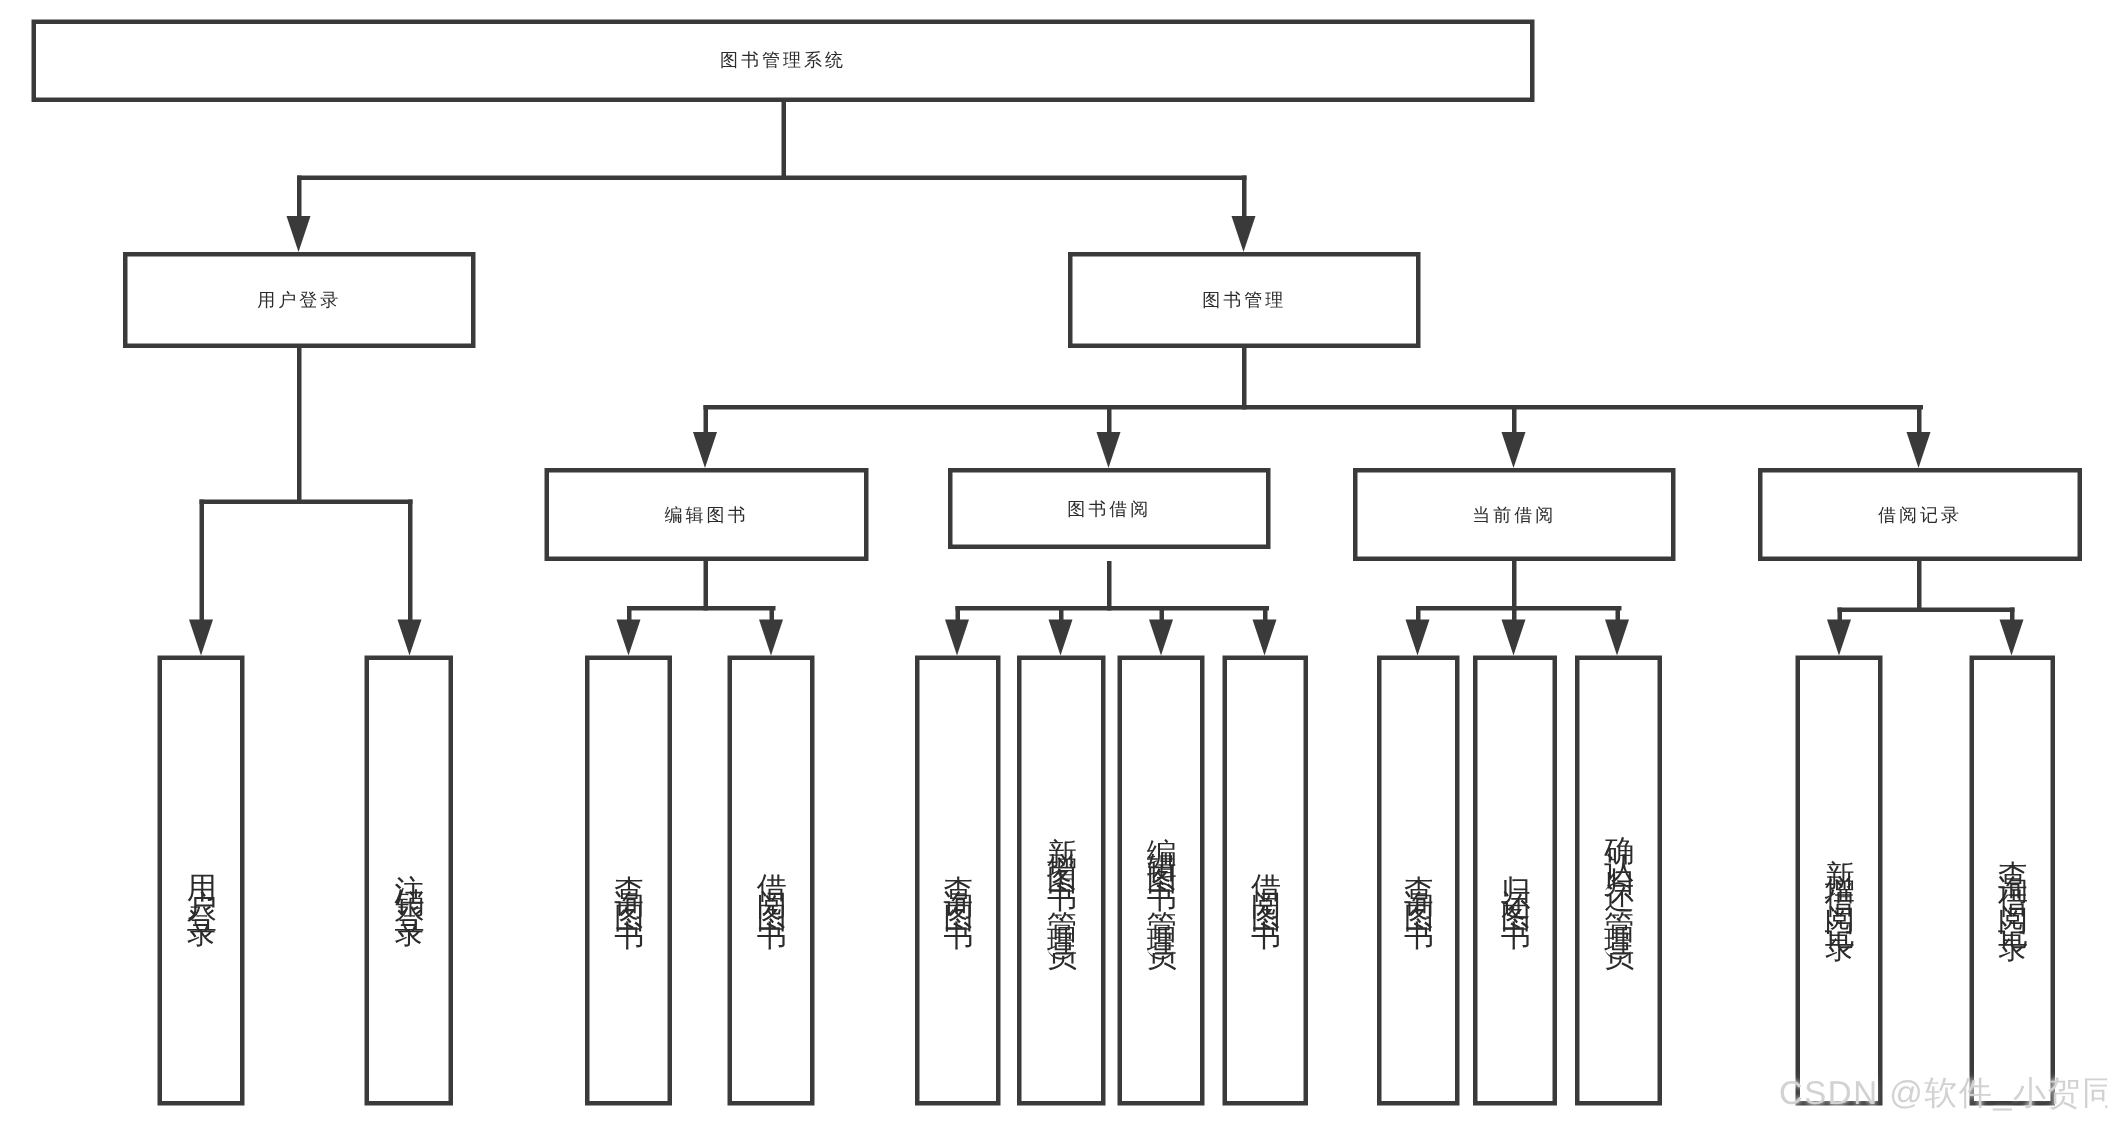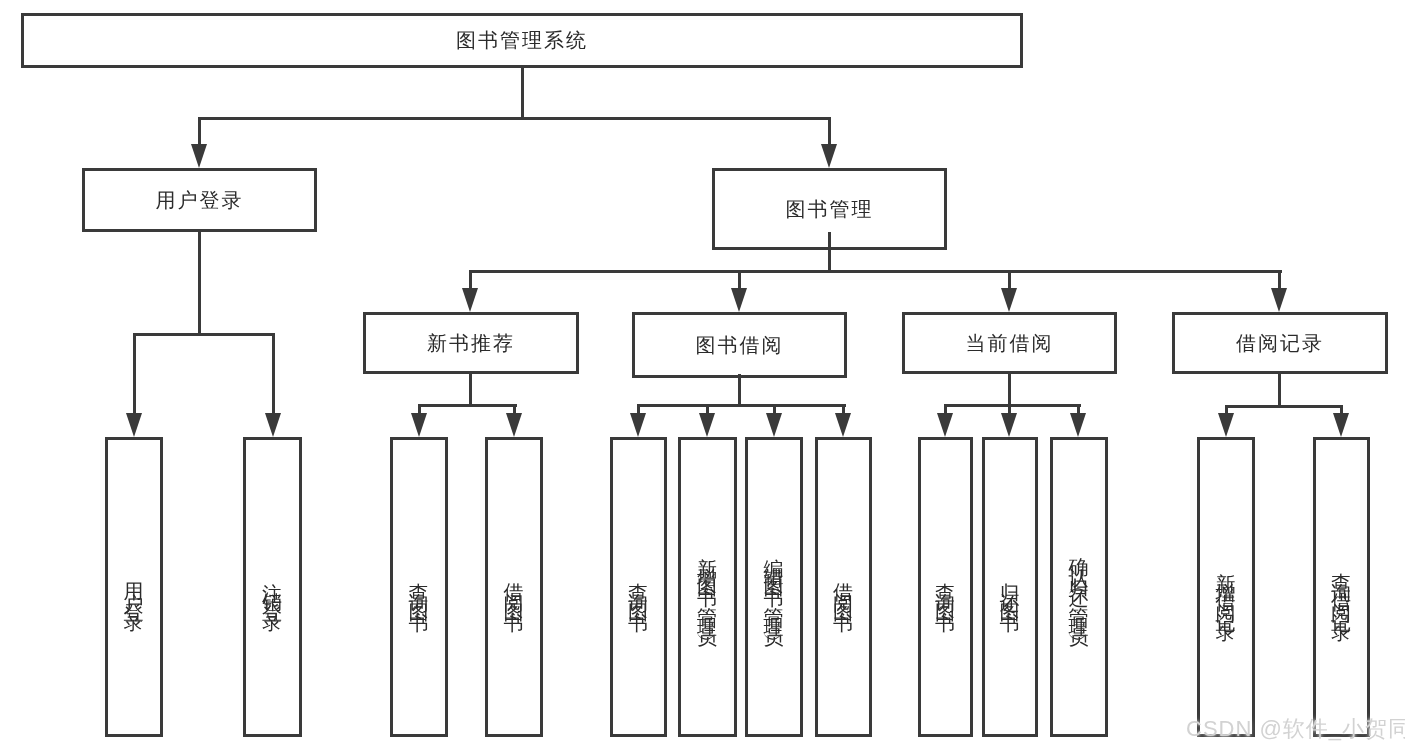--- a/index.html
+++ b/index.html
@@ -12,21 +12,21 @@
   }
   .box{
     position:absolute;
     box-sizing:border-box;
     border:3px solid #3a3a3a;
     background:#ffffff;
     display:flex;
     align-items:center;
     justify-content:center;
     color:#2b2b2b;
-    font-size:20px;
+    font-size:12px;
     letter-spacing:2px;
     text-align:center;
   }
   .box.vertical{
     writing-mode:vertical-rl;
     text-orientation:upright;
     letter-spacing:10px;
     line-height:1;
     font-size:20px;
   }
@@ -57,29 +57,29 @@
 <div id="canvas">
 
   <div class="box" style="left:21px;top:13px;width:1002px;height:55px;">
     <span>图书管理系统</span>
   </div>
 
   <div class="box" style="left:82px;top:168px;width:235px;height:64px;">
     <span>用户登录</span>
   </div>
 
-  <div class="box" style="left:712px;top:168px;width:235px;height:82px;">
+  <div class="box" style="left:712px;top:168px;width:235px;height:64px;">
     <span>图书管理</span>
   </div>
 
   <div class="box" style="left:363px;top:312px;width:216px;height:62px;">
-    <span>新书推荐</span>
-  </div>
-
-  <div class="box" style="left:632px;top:312px;width:215px;height:66px;">
+    <span>编辑图书</span>
+  </div>
+
+  <div class="box" style="left:632px;top:312px;width:215px;height:54px;">
     <span>图书借阅</span>
   </div>
 
   <div class="box" style="left:1172px;top:312px;width:216px;height:62px;">
     <span>借阅记录</span>
   </div>
 
   <div class="box" style="left:902px;top:312px;width:215px;height:62px;">
     <span>当前借阅</span>
   </div>

